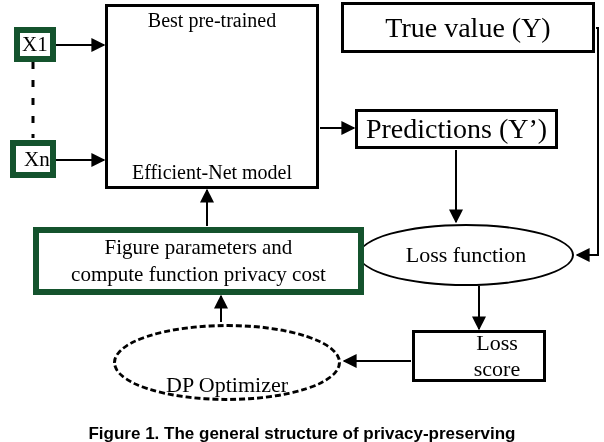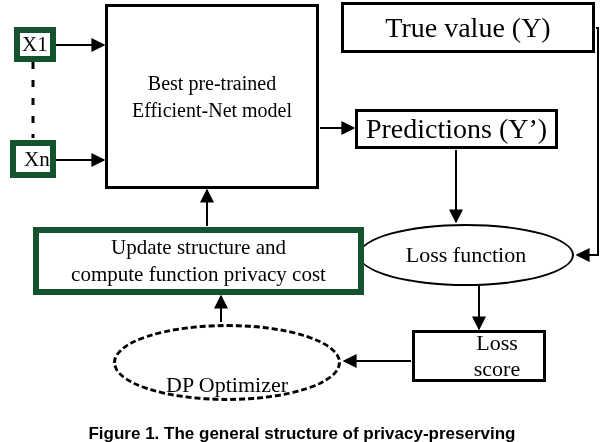--- a/index.html
+++ b/index.html
@@ -67,20 +67,21 @@
     justify-content: flex-start;
     padding-left: 8px;
     white-space: nowrap;
   }
   #node-model {
     left: 105px; top: 4px; width: 214px; height: 185px;
     font-size: 20px;
     line-height: 1.35;
     flex-direction: column;
     white-space: nowrap;
+    justify-content: space-between;
   }
   #node-model .ln { display: block; }
   #node-truevalue {
     left: 341px; top: 2px; width: 254px; height: 51px;
     font-size: 28px;
   }
   #node-predictions {
     left: 355px; top: 109px; width: 203px; height: 40px;
     font-size: 28px;
   }
@@ -172,21 +173,21 @@
 
   <div class="node box" id="node-predictions">
     <span>Predictions (Y’)</span>
   </div>
 
   <div class="node ellipse" id="node-lossfunction">
     <span>Loss function</span>
   </div>
 
   <div class="node box-thin" id="node-update">
-    <span class="ln">Update structure and</span>
+    <span class="ln">Figure parameters and</span>
     <span class="ln">compute function privacy cost</span>
   </div>
 
   <div class="node ellipse-dashed" id="node-dpoptimizer">
     <span>DP  Optimizer</span>
   </div>
 
   <div class="node box" id="node-lossscore">
     <span>Loss score</span>
   </div>

